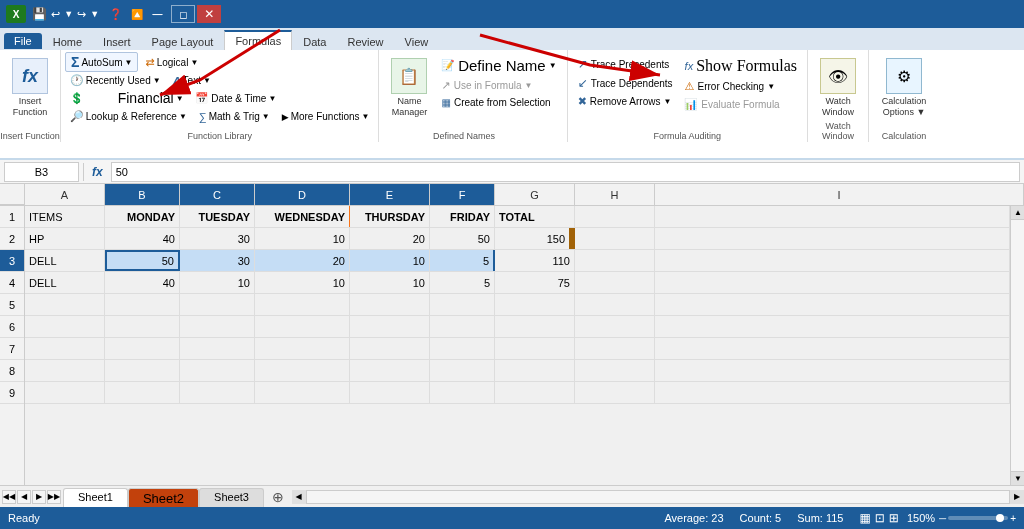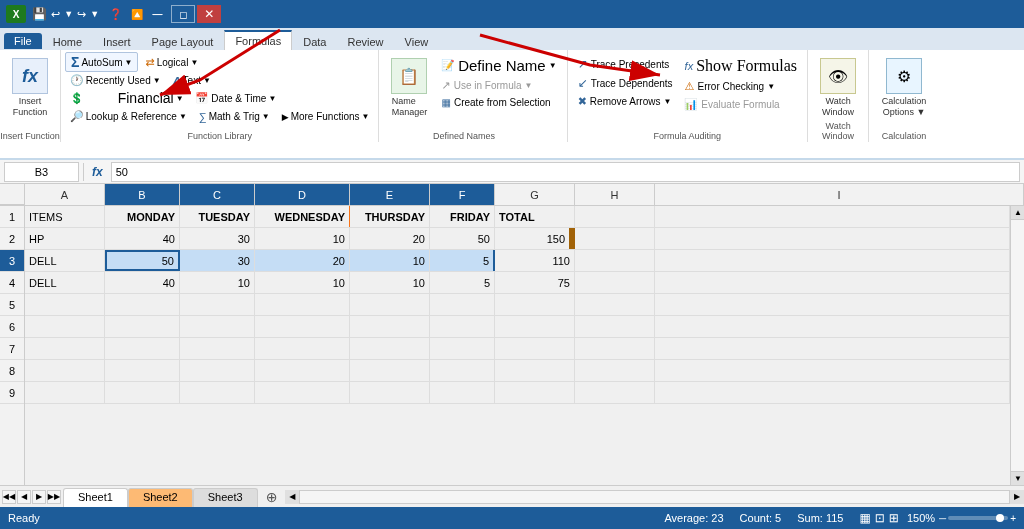--- a/index.html
+++ b/index.html
@@ -106,21 +106,21 @@
           <span style="font-size:10px;">More Functions</span>
           <span style="font-size:8px;">▼</span>
         </div>
       </div>
       <span style="position:absolute; bottom:1px; left:0; right:0; text-align:center; font-size:9px; color:#555;">Function Library</span>
     </div>
 
     <div style="display:flex; align-items:flex-start; padding:4px 6px; border-right:1px solid #ddd; position:relative; padding-bottom:18px; gap:4px;">
       <div style="display:flex; flex-direction:column; align-items:center; cursor:pointer; padding:4px 6px; border-radius:2px; gap:2px; min-width:45px;">
         <div style="width:36px; height:36px; background:#e8f5e8; border:1px solid #b0d0b0; display:flex; align-items:center; justify-content:center; font-size:16px;">📋</div>
-        <span style="font-size:9px; text-align:left; color:#333; line-height:1.2;">Name<br>Manager</span>
+        <span style="font-size:9px; text-align:center; color:#333; line-height:1.2;">Name<br>Manager</span>
       </div>
       <div style="display:flex; flex-direction:column; gap:3px; padding-top:2px;">
         <div style="display:flex; align-items:center; gap:3px; padding:1px 4px; cursor:pointer; font-size:10px; border-radius:2px;">
           <span style="font-size:11px; color:#336699;">📝</span>
           <span style="font-size:15px;">Define Name</span>
           <span style="font-size:8px;">▼</span>
         </div>
         <div style="display:flex; align-items:center; gap:3px; padding:1px 4px; cursor:pointer; font-size:10px; border-radius:2px;">
           <span style="font-size:11px; color:#999;">↗</span>
           <span style="font-size:10px; color:#999;">Use in Formula</span>
@@ -339,21 +339,21 @@
       </div>
 
       <div style="display:flex; background:#f0f0f0; border-top:1px solid #ccc; height:22px;">
         <div style="display:flex; align-items:center; padding:0 2px; gap:1px;">
           <div style="width:14px; height:14px; display:flex; align-items:center; justify-content:center; border:1px solid #ccc; font-size:8px; cursor:pointer; background:#f5f5f5;">◀◀</div>
           <div style="width:14px; height:14px; display:flex; align-items:center; justify-content:center; border:1px solid #ccc; font-size:8px; cursor:pointer; background:#f5f5f5;">◀</div>
           <div style="width:14px; height:14px; display:flex; align-items:center; justify-content:center; border:1px solid #ccc; font-size:8px; cursor:pointer; background:#f5f5f5;">▶</div>
           <div style="width:14px; height:14px; display:flex; align-items:center; justify-content:center; border:1px solid #ccc; font-size:8px; cursor:pointer; background:#f5f5f5;">▶▶</div>
         </div>
         <div style="padding:2px 14px; background:white; border:1px solid #ccc; border-bottom:none; font-size:11px; cursor:pointer; border-radius:3px 3px 0 0; margin-top:2px;">Sheet1</div>
-        <div style="padding:2px 14px; background:#fdba74; border:1px solid #ccc; border-bottom:none; font-size:11px; cursor:pointer; border-radius:3px 3px 0 0; margin-top:2px;">Sheet2</div>
+        <div style="padding:2px 14px; background:#c2410c; border:1px solid #ccc; border-bottom:none; font-size:13px; cursor:pointer; border-radius:3px 3px 0 0; margin-top:2px;">Sheet2</div>
         <div style="padding:2px 14px; background:#ddd; border:1px solid #ccc; border-bottom:none; font-size:11px; cursor:pointer; border-radius:3px 3px 0 0; margin-top:2px;">Sheet3</div>
         <div style="padding:2px 8px; font-size:14px; cursor:pointer; display:flex; align-items:center; color:#555;">⊕</div>
         <div style="flex:1; display:flex; align-items:center;">
           <div style="width:14px; height:14px; background:#e0e0e0; display:flex; align-items:center; justify-content:center; font-size:8px; cursor:pointer;">◀</div>
           <div style="flex:1; height:14px; background:#f5f5f5; border:1px solid #ccc;"></div>
           <div style="width:14px; height:14px; background:#e0e0e0; display:flex; align-items:center; justify-content:center; font-size:8px; cursor:pointer;">▶</div>
         </div>
       </div>
     </div>
   </div>

